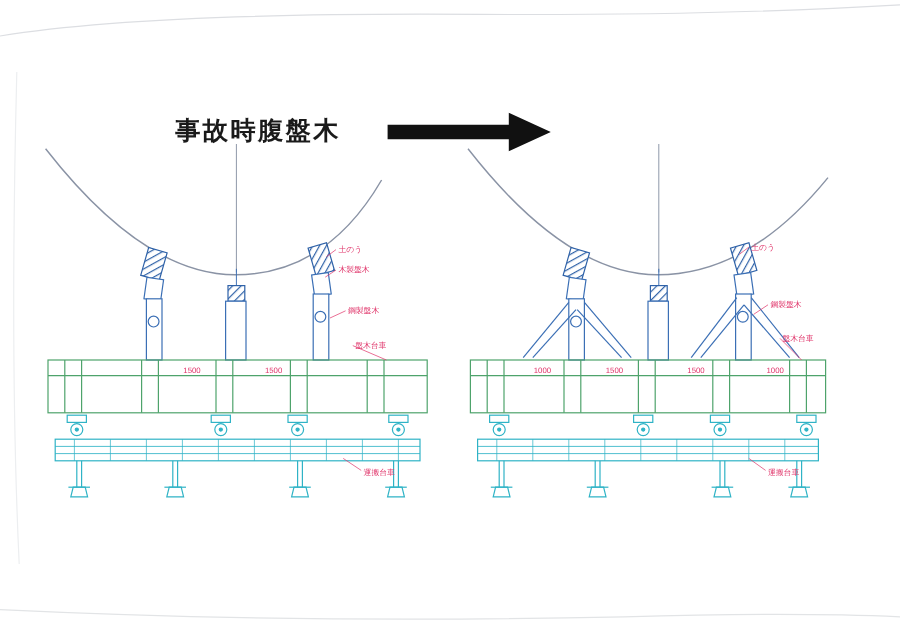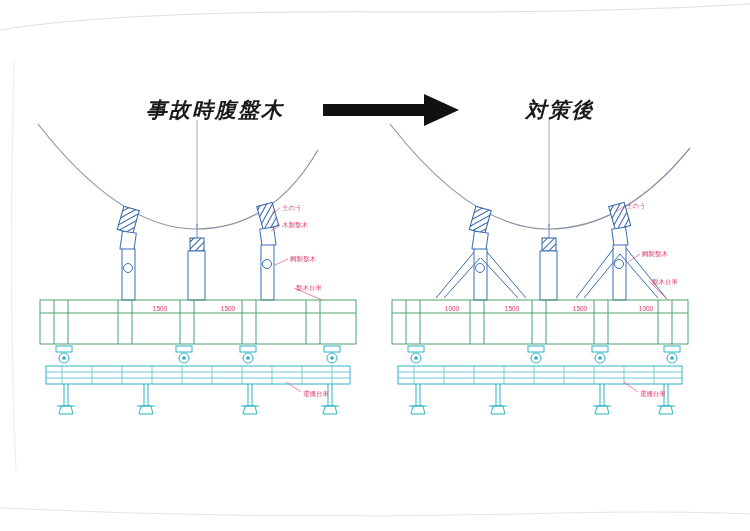--- a/index.html
+++ b/index.html
@@ -2,36 +2,35 @@
 <html><head>
 <meta charset="utf-8">
 <style>
   html,body{margin:0;padding:0;background:#ffffff;}
   #page{
     position:relative;width:750px;height:531px;background:#ffffff;
     overflow:hidden;font-family:"Liberation Sans","DejaVu Sans",sans-serif;
   }
   .title{
     position:absolute;height:28px;line-height:28px;text-align:center;
-    font-weight:bold;font-size:21px;color:#1a1a1a;letter-spacing:2px;font-style:italic;
+    font-weight:bold;font-size:21px;color:#1a1a1a;letter-spacing:2px;
   }
   #title-left{left:130px;top:96px;width:170px;}
   #title-right{left:505px;top:96px;width:110px;}
   svg{position:absolute;left:0;top:0;}
   text{font-family:"Liberation Sans","DejaVu Sans",sans-serif;}
   .dim{fill:#e0366b;font-size:6.5px;text-anchor:middle;}
   .lbl{fill:#e0366b;font-size:6.5px;}
 </style>
 </head>
 <body>
 
 <div id="page">
 
   <div class="title" id="title-left">事故時腹盤木</div>
-  <div class="title" id="title-right">対策後</div>
 
   <svg width="750" height="531" viewBox="0 0 750 531">
     <defs>
       <pattern id="hatchB" width="5" height="5" patternUnits="userSpaceOnUse" patternTransform="rotate(45)">
         <rect width="5" height="5" fill="#ffffff"></rect>
         <line x1="0" y1="0" x2="0" y2="5" stroke="#2f62a8" stroke-width="2"></line>
       </pattern>
     </defs>
 
     <g>

